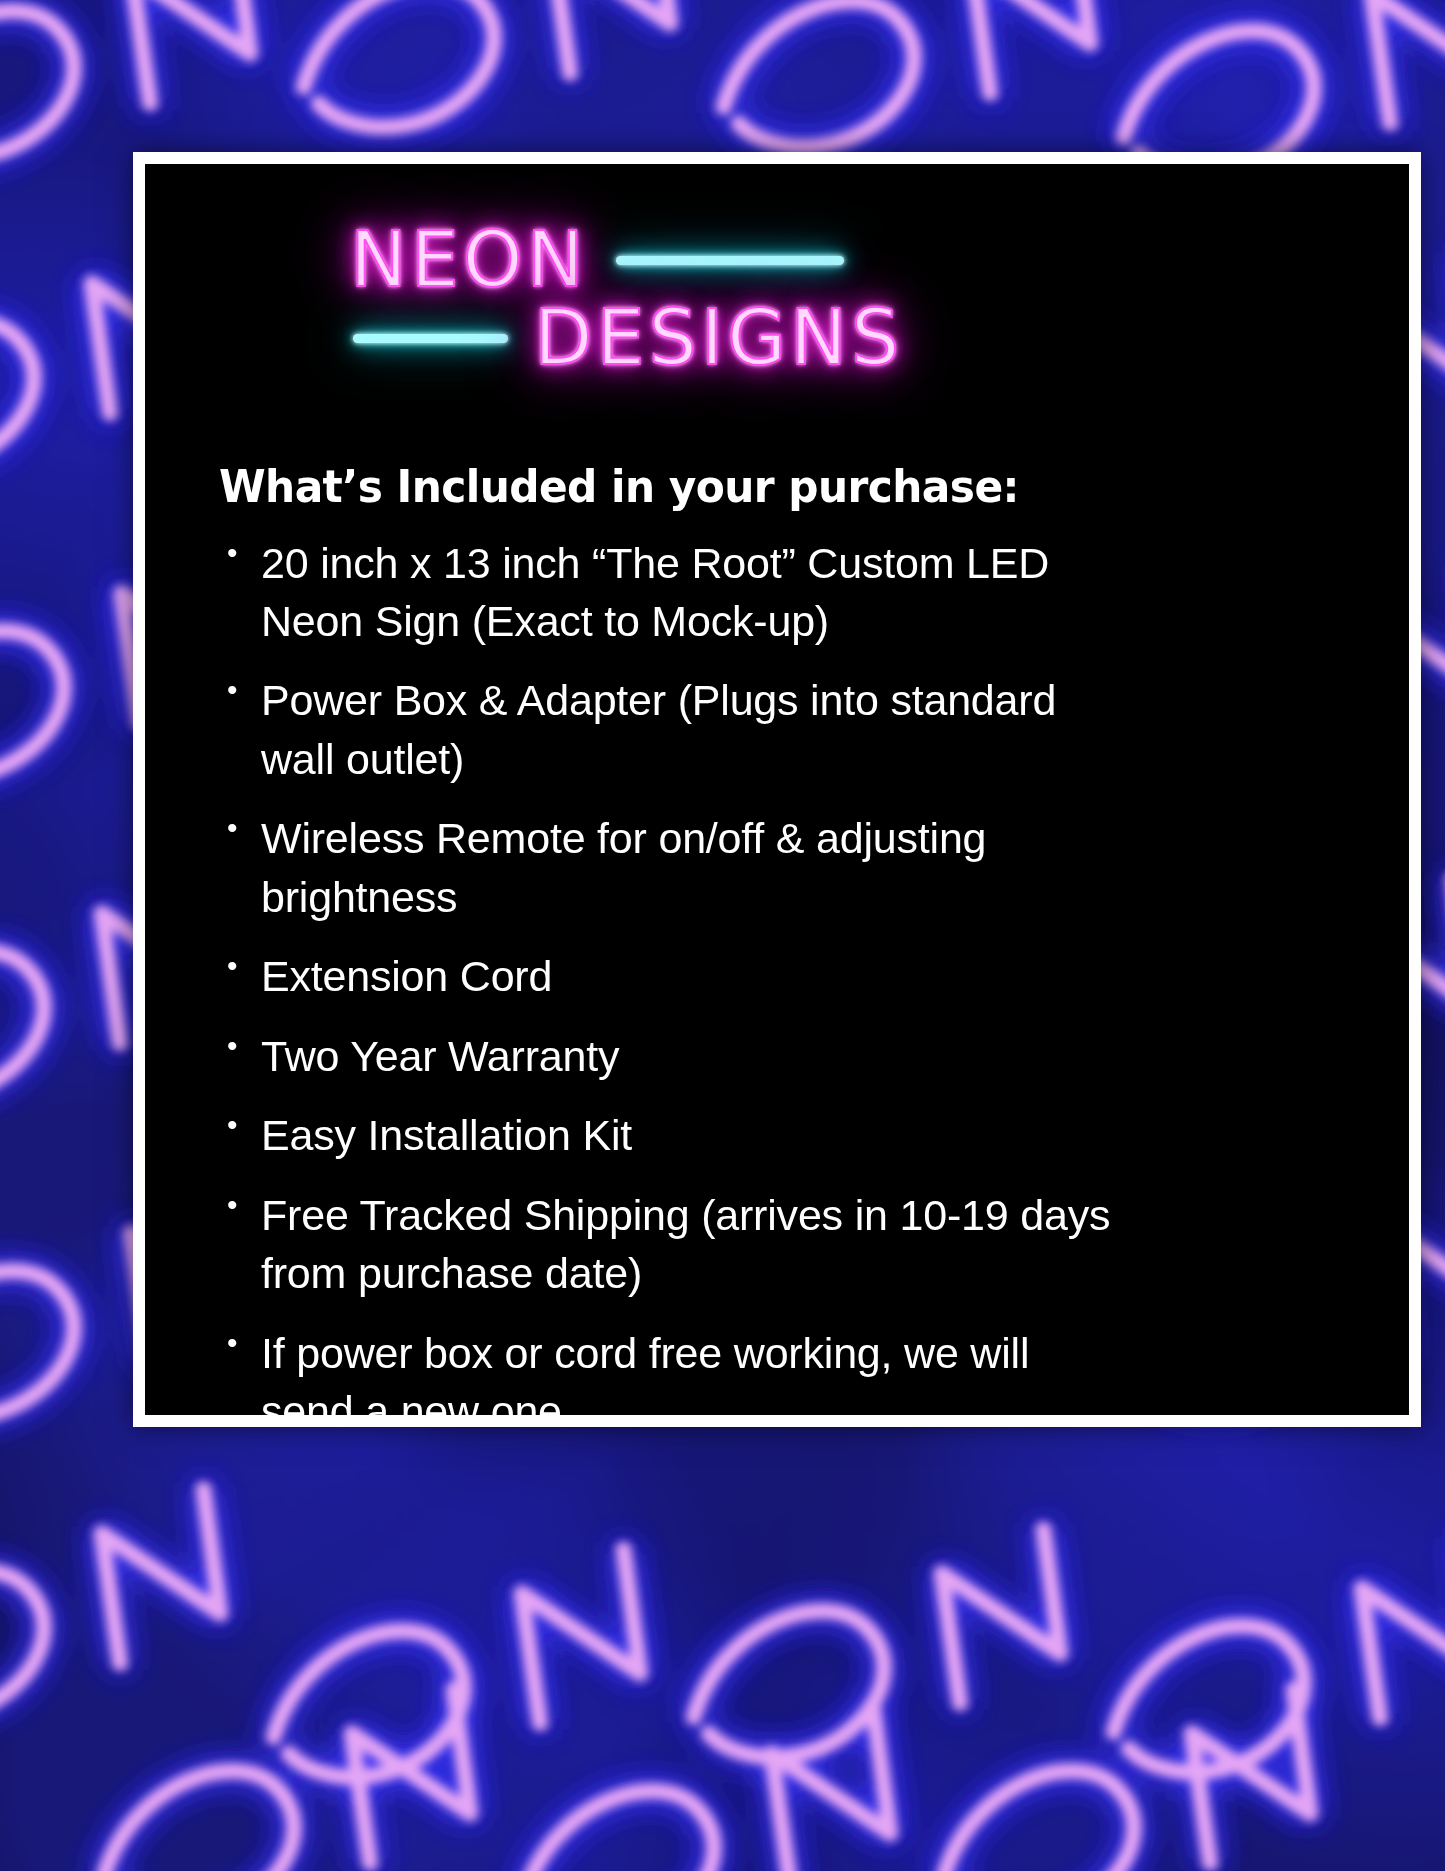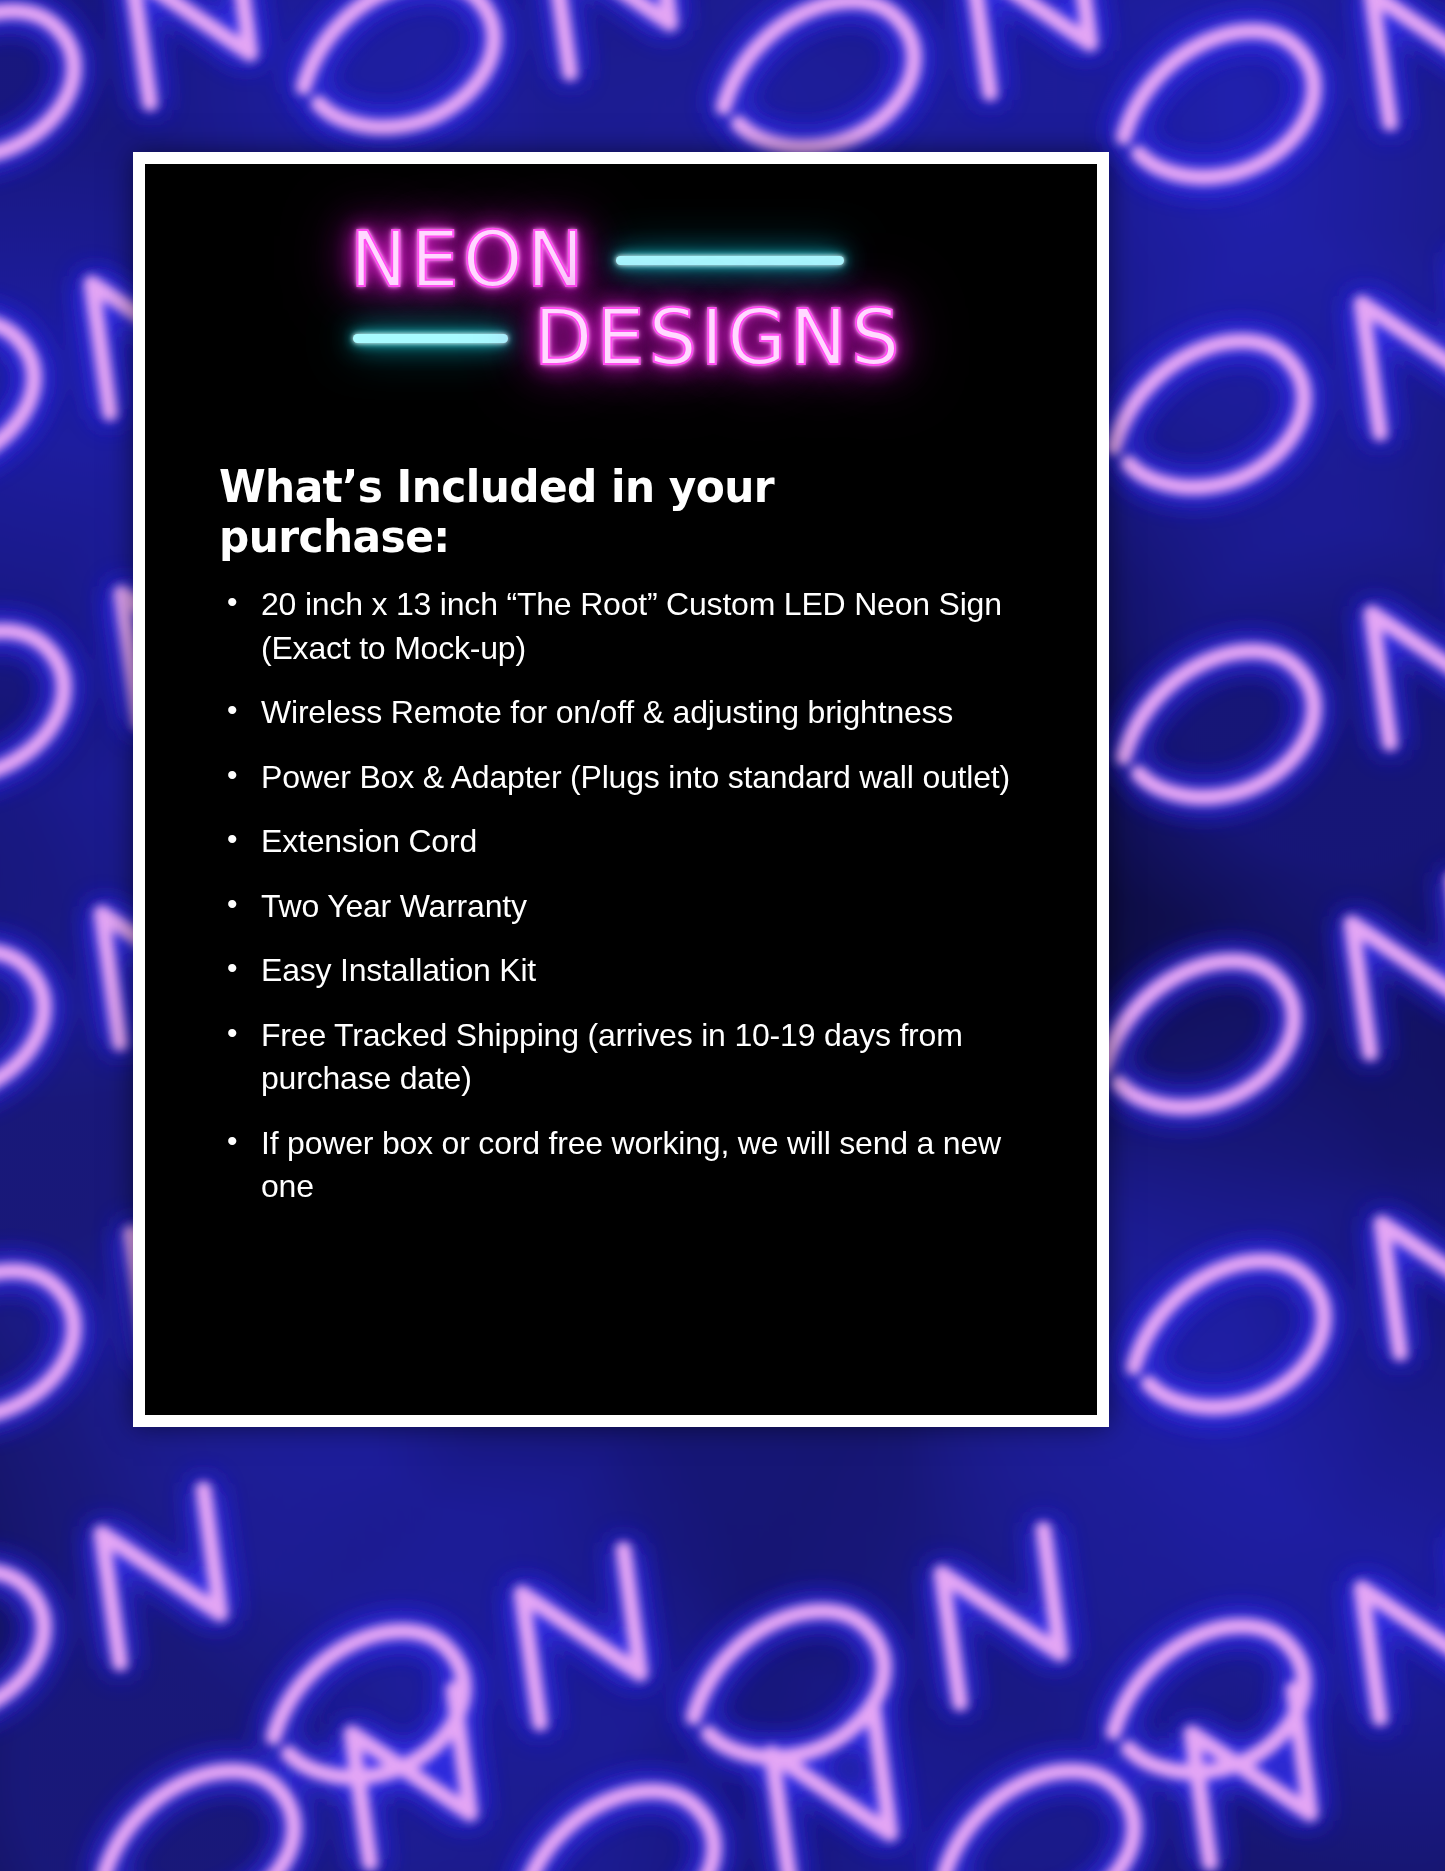--- a/index.html
+++ b/index.html
@@ -55,21 +55,21 @@
     position: absolute;
     inset: 0;
   }
   .bg-letters svg { display:block; width:100%; height:100%; }
 
   
   .card-frame {
     position: absolute;
     left: 133px;
     top: 152px;
-    width: 976px;
+    width: 1288px;
     height: 1275px;
     background: #ffffff;
     padding: 12px;
     box-sizing: border-box;
     box-shadow: 0 0 26px rgba(0,0,0,0.55);
   }
   .card {
     width: 100%;
     height: 100%;
     background: #000000;
@@ -140,21 +140,21 @@
 
   ul.bullets {
     list-style: none;
     margin: 0;
     padding: 0;
   }
   ul.bullets li {
     position: relative;
     color: #ffffff;
     font-family: "Liberation Sans", sans-serif;
-    font-size: 32px;
+    font-size: 43px;
     line-height: 1.36;
     padding-left: 42px;
     margin-bottom: 21px;
     letter-spacing: -0.2px;
     max-width: 855px;
   }
   ul.bullets li::before {
     content: "\2022";
     position: absolute;
     left: 8px;
@@ -338,22 +338,22 @@
         <div class="logo-row logo-row-2">
           <span class="neon-bar bar-left"></span>
           <span class="neon-word">DESIGNS</span>
         </div>
       </div>
 
       <div class="content">
         <h1 class="heading">What’s Included in your purchase:</h1>
         <ul class="bullets">
           <li>20 inch x 13 inch “The Root” Custom LED Neon Sign (Exact to Mock-up)</li>
+          <li>Power Box &amp; Adapter (Plugs into standard wall outlet)</li>
           <li>Wireless Remote for on/off &amp; adjusting brightness</li>
-          <li>Power Box &amp; Adapter (Plugs into standard wall outlet)</li>
           <li>Extension Cord</li>
           <li>Two Year Warranty</li>
           <li>Easy Installation Kit</li>
           <li>Free Tracked Shipping (arrives in 10-19 days from purchase date)</li>
           <li>If power box or cord free working, we will send a new one</li>
         </ul>
       </div>
 
     </div>
   </div>

